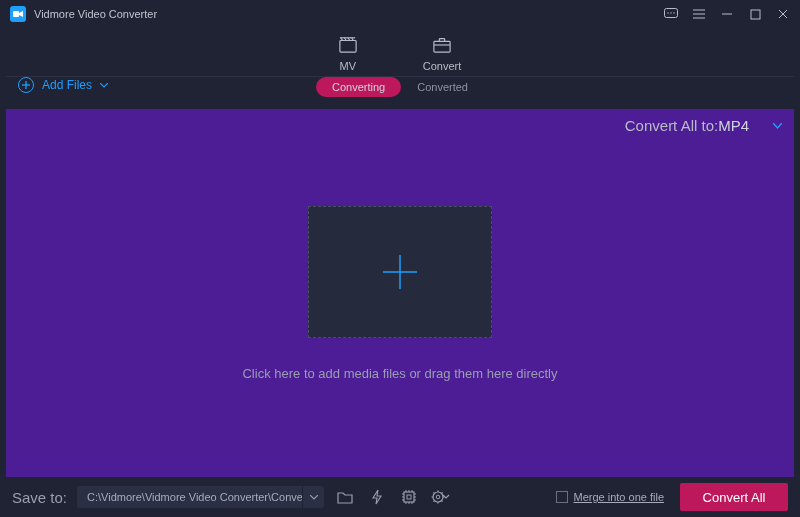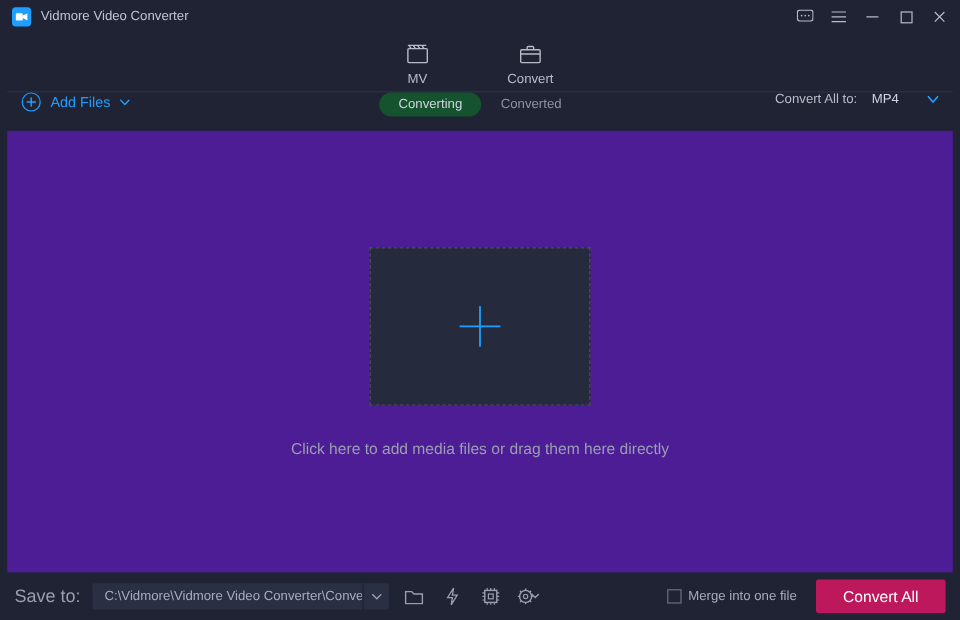--- a/index.html
+++ b/index.html
@@ -85,30 +85,31 @@
   gap: 0;
 }
 .sub-tab {
   padding: 4px 16px;
   border-radius: 12px;
   font-size: 11px;
   color: #8d91a0;
   cursor: pointer;
 }
 .sub-tab.active {
-  background: #14532d;
+  background: #be185d;
   color: #d0d4e0;
 }
 .toolbar-wrap { position: relative; }
 .convert-to {
   display: flex;
   align-items: center;
-  gap: 12px;
-  font-size: 11px;
+  gap: 0;
+  font-size: 15px;
   color: #b8bcc8;
+  margin-top: 40px;
 }
 .format-select {
   display: flex; align-items: center; gap: 24px;
   cursor: pointer;
   color: #d0d4e0;
 }
 .format-select .chev { color: #1e9fff; }
 
 .main-area {
   height: 368px;
@@ -164,20 +165,21 @@
   width: 22px; height: 22px;
   display: flex; align-items: center; justify-content: center;
   cursor: pointer;
   color: #9a9eb0;
 }
 .bottom-spacer { flex: 1; }
 .merge {
   display: flex; align-items: center; gap: 6px;
   font-size: 11px; color: #a7abbd;
   cursor: pointer;
+  text-decoration: underline;
 }
 .checkbox {
   width: 12px; height: 12px; border: 1px solid #6a6f85;
 }
 .convert-all-btn {
   background: #be185d;
   color: #fff;
   font-size: 13px;
   height: 28px;
   width: 108px;

